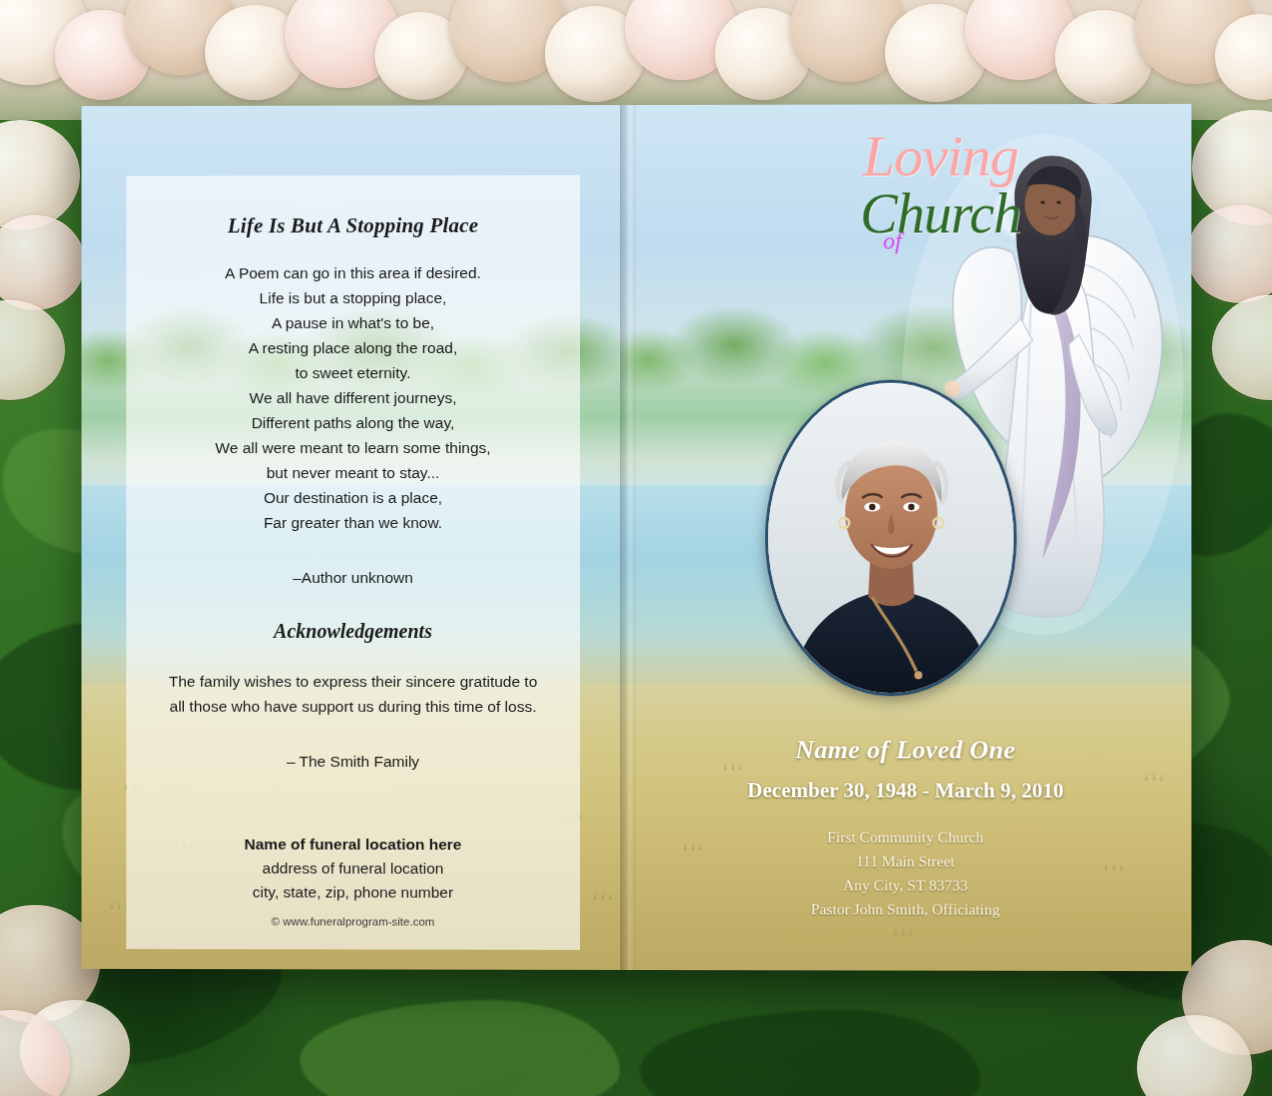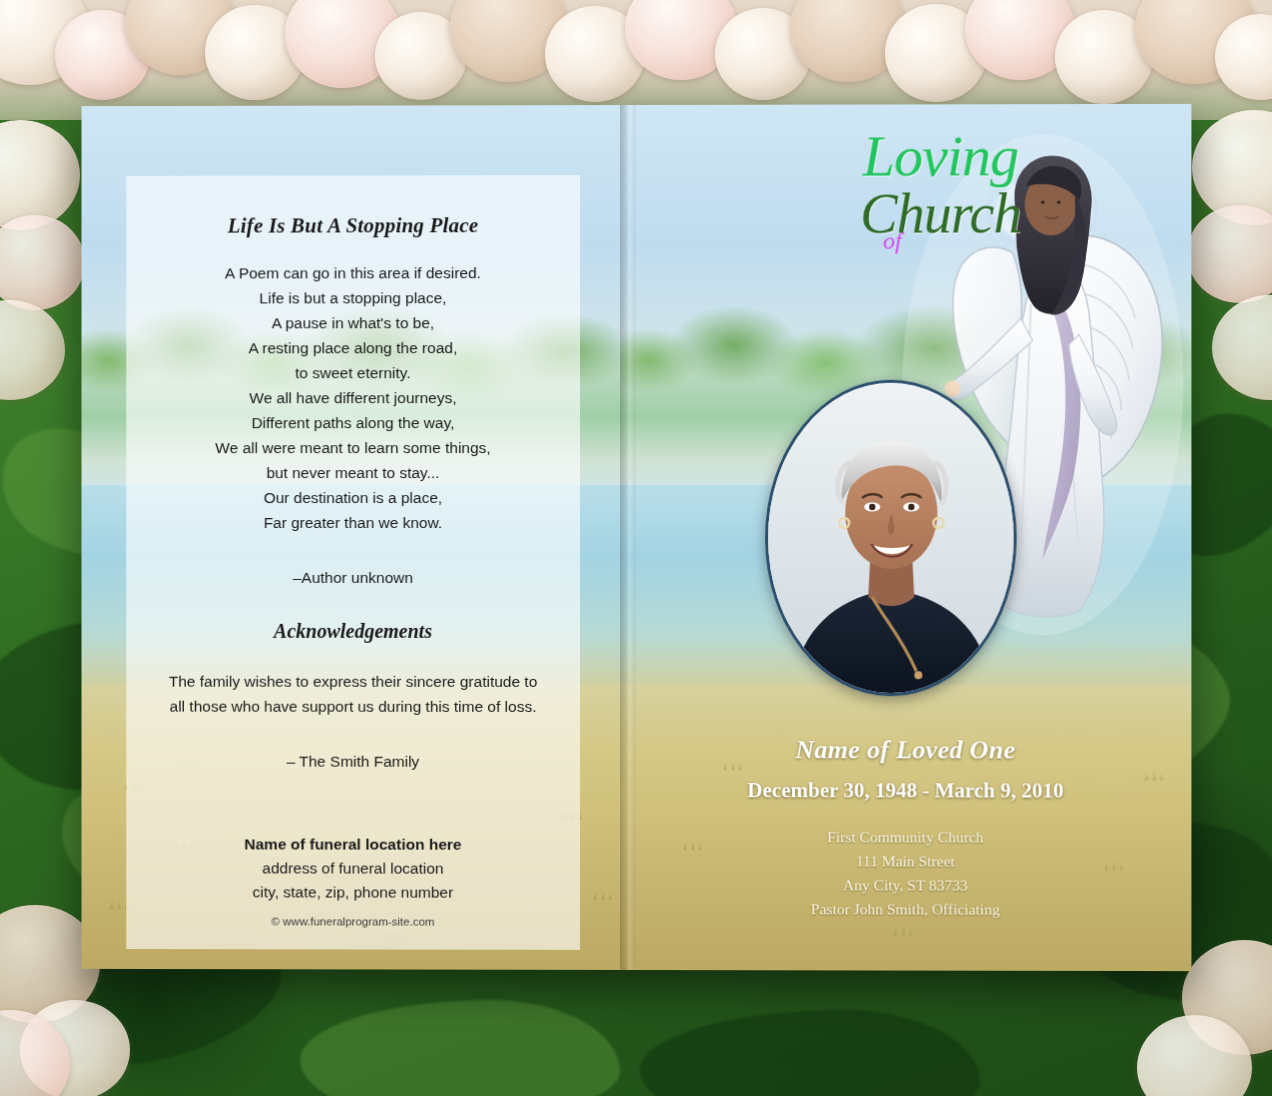--- a/index.html
+++ b/index.html
@@ -230,21 +230,21 @@
   #word-in {
     font-style: italic;
     font-size: 26px;
     color: #3e7a34;
     margin-left: -56px;
   }
   #word-loving {
     font-style: italic;
     font-size: 58px;
     line-height: 54px;
-    color: #22c55e;
+    color: #fca5a5;
     text-shadow: 1px 1px 0 rgba(255,255,255,0.6);
     letter-spacing: -1px;
   }
   #word-memory {
     font-style: italic;
     font-size: 56px;
     line-height: 60px;
     color: #2e6b27;
     text-shadow: 1px 1px 0 rgba(255,255,255,0.6);
     letter-spacing: -1px;

